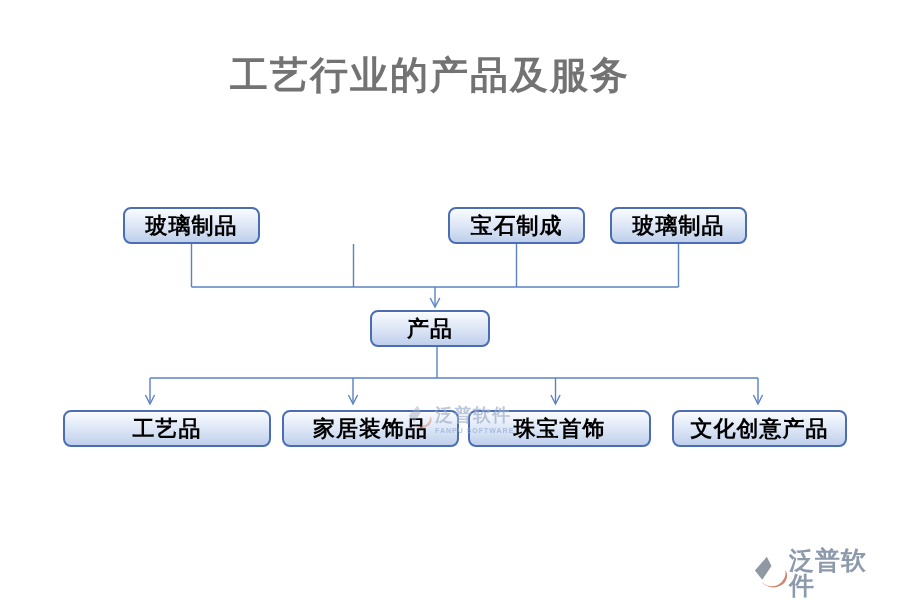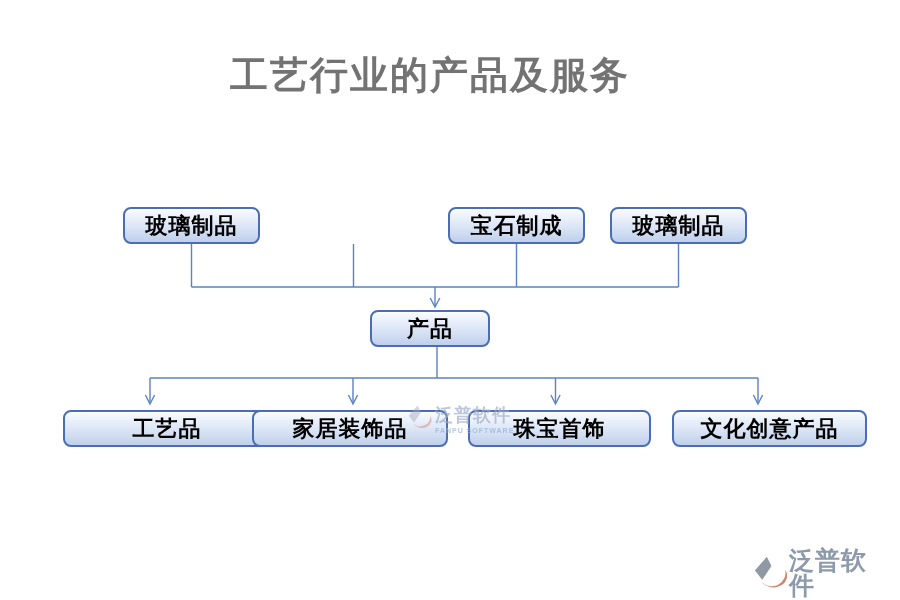--- a/index.html
+++ b/index.html
@@ -22,23 +22,23 @@
     box-shadow:inset 0 1px 0 rgba(255,255,255,.8);
     font-size:22px; font-weight:bold; color:#000; letter-spacing:1px;
     white-space:nowrap;
   }
   .node-top-1 { left:123px; top:207px; width:137px; }
   .node-top-2 { left:285px; top:207px; width:137px; }
   .node-top-3 { left:448px; top:207px; width:137px; }
   .node-top-4 { left:610px; top:207px; width:137px; }
   .node-center{ left:370px; top:310px; width:120px; }
   .node-bot-1 { left:63px;  top:410px; width:208px; }
-  .node-bot-2 { left:252px; top:410px; width:196px; }
+  .node-bot-2 { left:282px; top:410px; width:177px; }
   .node-bot-3 { left:468px; top:410px; width:183px; }
-  .node-bot-4 { left:672px; top:410px; width:195px; }
+  .node-bot-4 { left:672px; top:410px; width:175px; }
 
   .watermark {
     position:absolute; left:406px; top:403px; z-index:3; display:flex;
     align-items:flex-start; opacity:.85; pointer-events:none;
   }
   .watermark .wm-text { margin-left:2px; }
   .wm-brand {
     font-family:"Liberation Sans","DejaVu Sans",sans-serif;
     font-size:18px; font-weight:bold; color:rgba(156,173,204,.8); letter-spacing:1px;
   }

